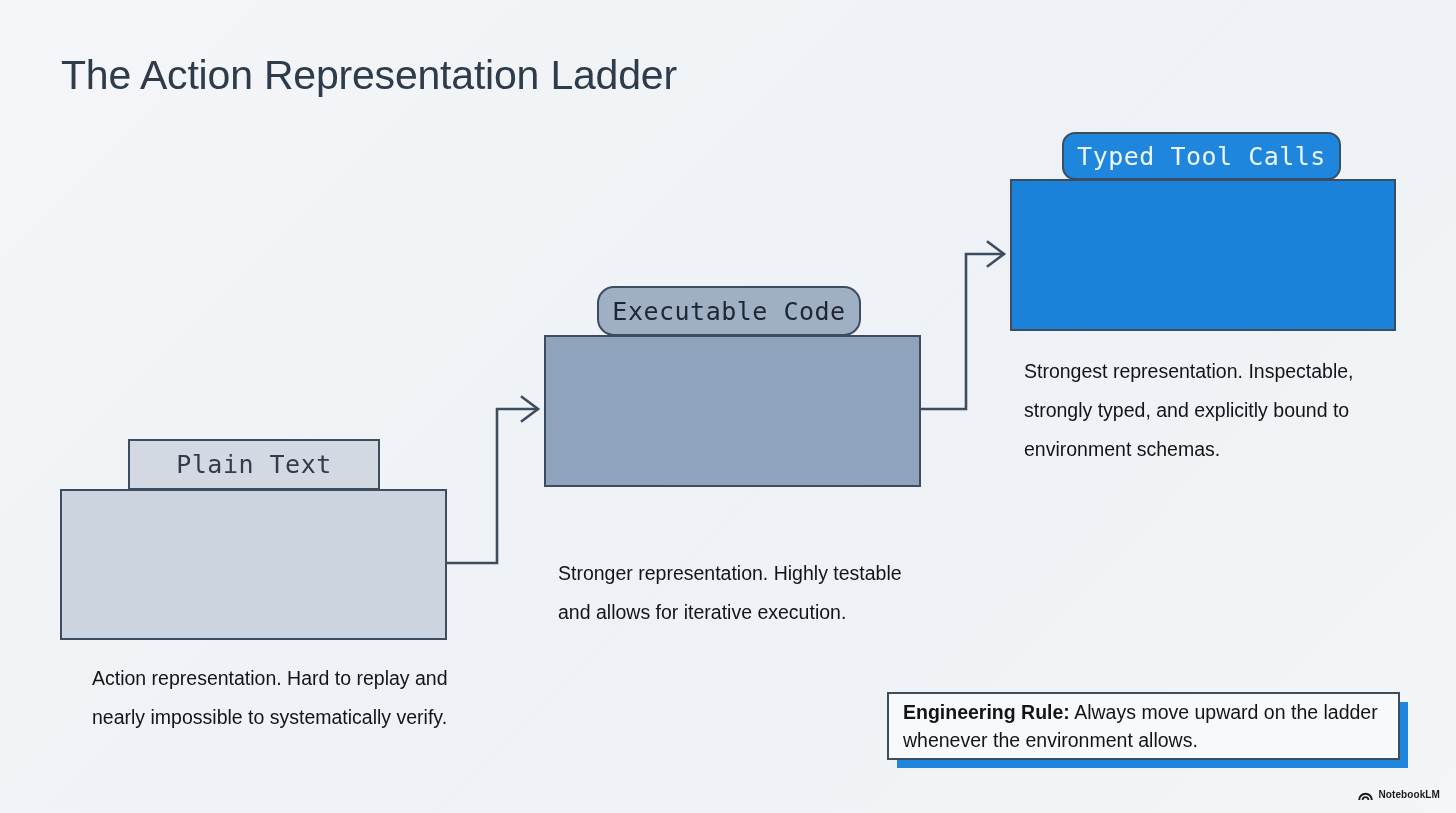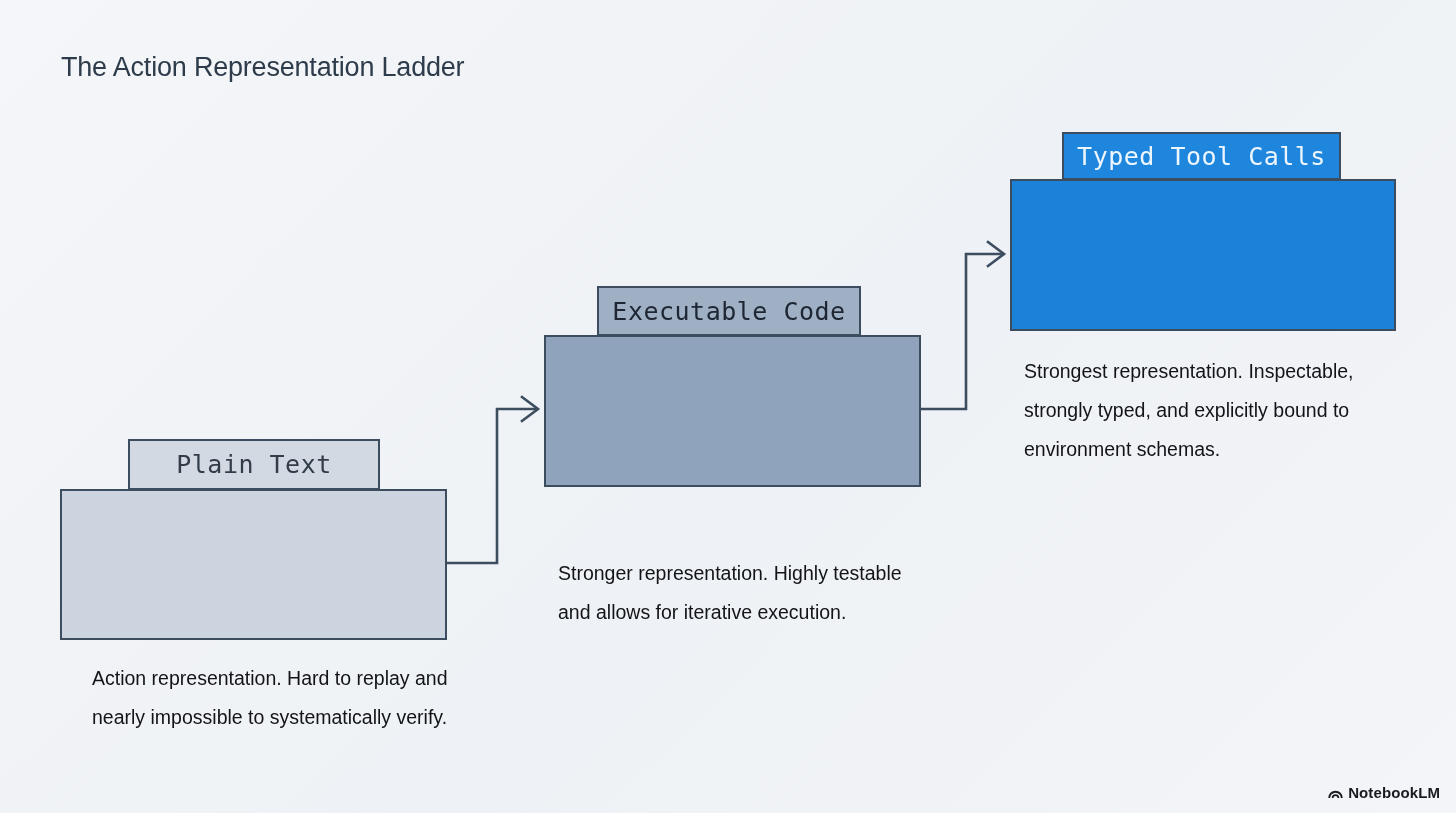--- a/index.html
+++ b/index.html
@@ -17,21 +17,21 @@
   #stage {
     position: absolute;
     inset: 0;
     background: linear-gradient(135deg, #f4f6f9 0%, #eef1f5 55%, #f3f5f8 100%);
   }
   
   #page-title {
     position: absolute;
     left: 61px;
     top: 52px;
-    font-size: 27px;
+    font-size: 41px;
     font-weight: 400;
     color: #2d3b4a;
     letter-spacing: -0.2px;
     white-space: nowrap;
   }
   
   .step { position: absolute; }
   .step-tab {
     position: absolute;
     box-sizing: border-box;
@@ -68,33 +68,35 @@
     background: #ccd4e0;
   }
   #step-plain-text .step-caption {
     left: 92px; top: 659px; width: 380px;
   }
   
   #step-executable-code .step-tab {
     left: 597px; top: 286px; width: 264px; height: 50px;
     background: #9fb0c5;
     color: #1d2632;
+    border-radius: 17px;
   }
   #step-executable-code .step-body {
     left: 544px; top: 335px; width: 377px; height: 152px;
     background: #8fa3bd;
   }
   #step-executable-code .step-caption {
     left: 558px; top: 506px; width: 360px; margin-top: 48px;
   }
   
   #step-typed-tool-calls .step-tab {
     left: 1062px; top: 132px; width: 279px; height: 48px;
     background: #1f86dd;
     color: #eef6fd;
+    border-radius: 13px;
   }
   #step-typed-tool-calls .step-body {
     left: 1010px; top: 179px; width: 386px; height: 152px;
     background: #1a82d8;
   }
   #step-typed-tool-calls .step-caption {
     left: 1024px; top: 352px; width: 330px;
   }
   
   #connectors {
@@ -128,21 +130,21 @@
   #engineering-rule-text b { font-weight: 700; }
   
   #watermark {
     position: absolute;
     right: 16px;
     bottom: 12px;
     display: flex;
     align-items: center;
     gap: 5px;
     color: #1b1b1f;
-    font-size: 15px;
+    font-size: 10px;
     font-weight: 600;
     letter-spacing: 0.1px;
   }
 </style>
 </head>
 <body>
 
 <div id="stage">
 
   <div id="page-title">The Action Representation Ladder</div>
@@ -167,20 +169,26 @@
     <div class="step-tab">Executable Code</div>
     <div class="step-caption">Stronger representation. Highly testable and allows for iterative execution.</div>
   </div>
 
   <div class="step" id="step-typed-tool-calls">
     <div class="step-body"></div>
     <div class="step-tab">Typed Tool Calls</div>
     <div class="step-caption">Strongest representation. Inspectable, strongly typed, and explicitly bound to environment schemas.</div>
   </div>
 
+  <div id="engineering-rule-callout">
+    <div id="engineering-rule-text">
+      <b>Engineering Rule:</b>
+      <span>Always move upward on the ladder whenever the environment allows.</span>
+    </div>
+  </div>
 
   <div id="watermark">
     <svg width="15" height="13" viewBox="0 0 15 13" xmlns="http://www.w3.org/2000/svg">
       <path d="M1.2 12 A6.3 6.3 0 0 1 13.8 12" fill="none" stroke="#1b1b1f" stroke-width="1.9"></path>
       <path d="M4.6 12 A2.9 2.9 0 0 1 10.4 12" fill="none" stroke="#1b1b1f" stroke-width="1.7"></path>
     </svg>
     <span>NotebookLM</span>
   </div>
 
 </div>

